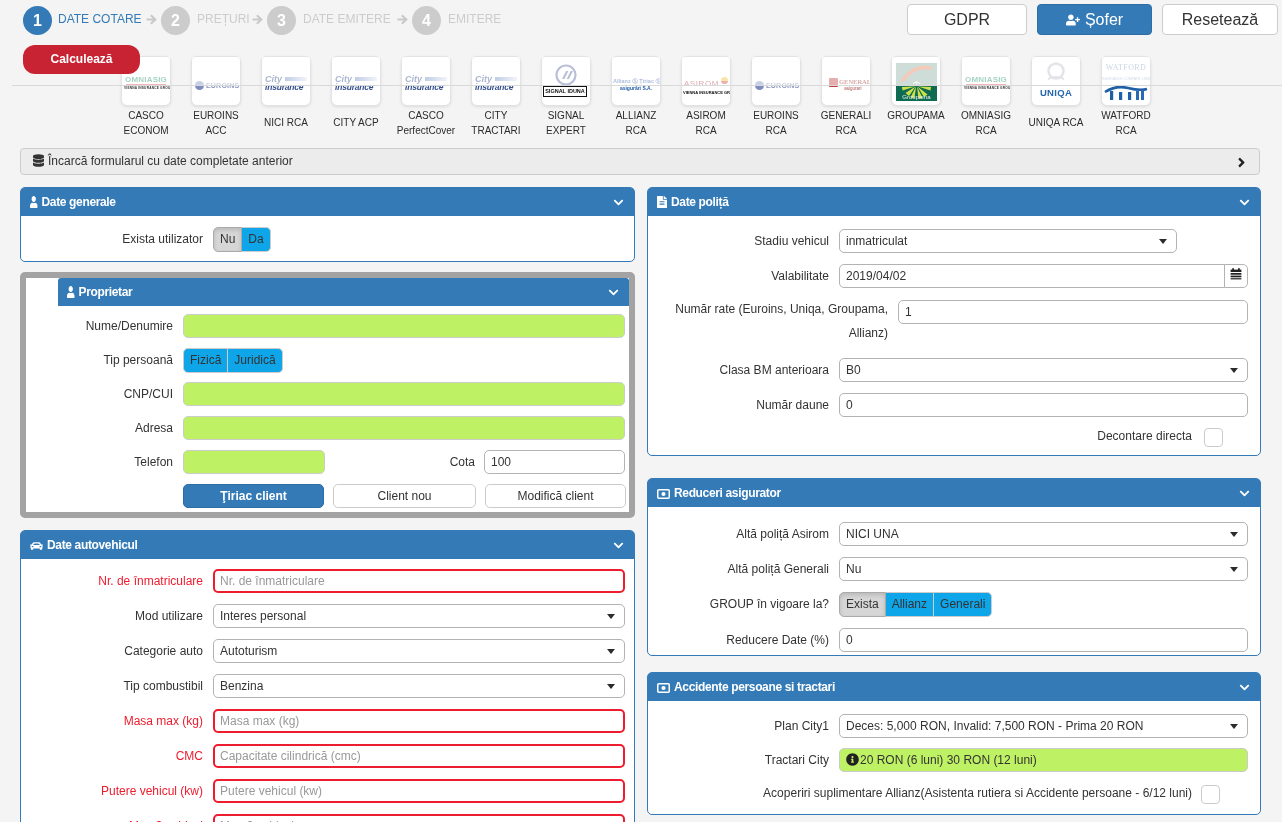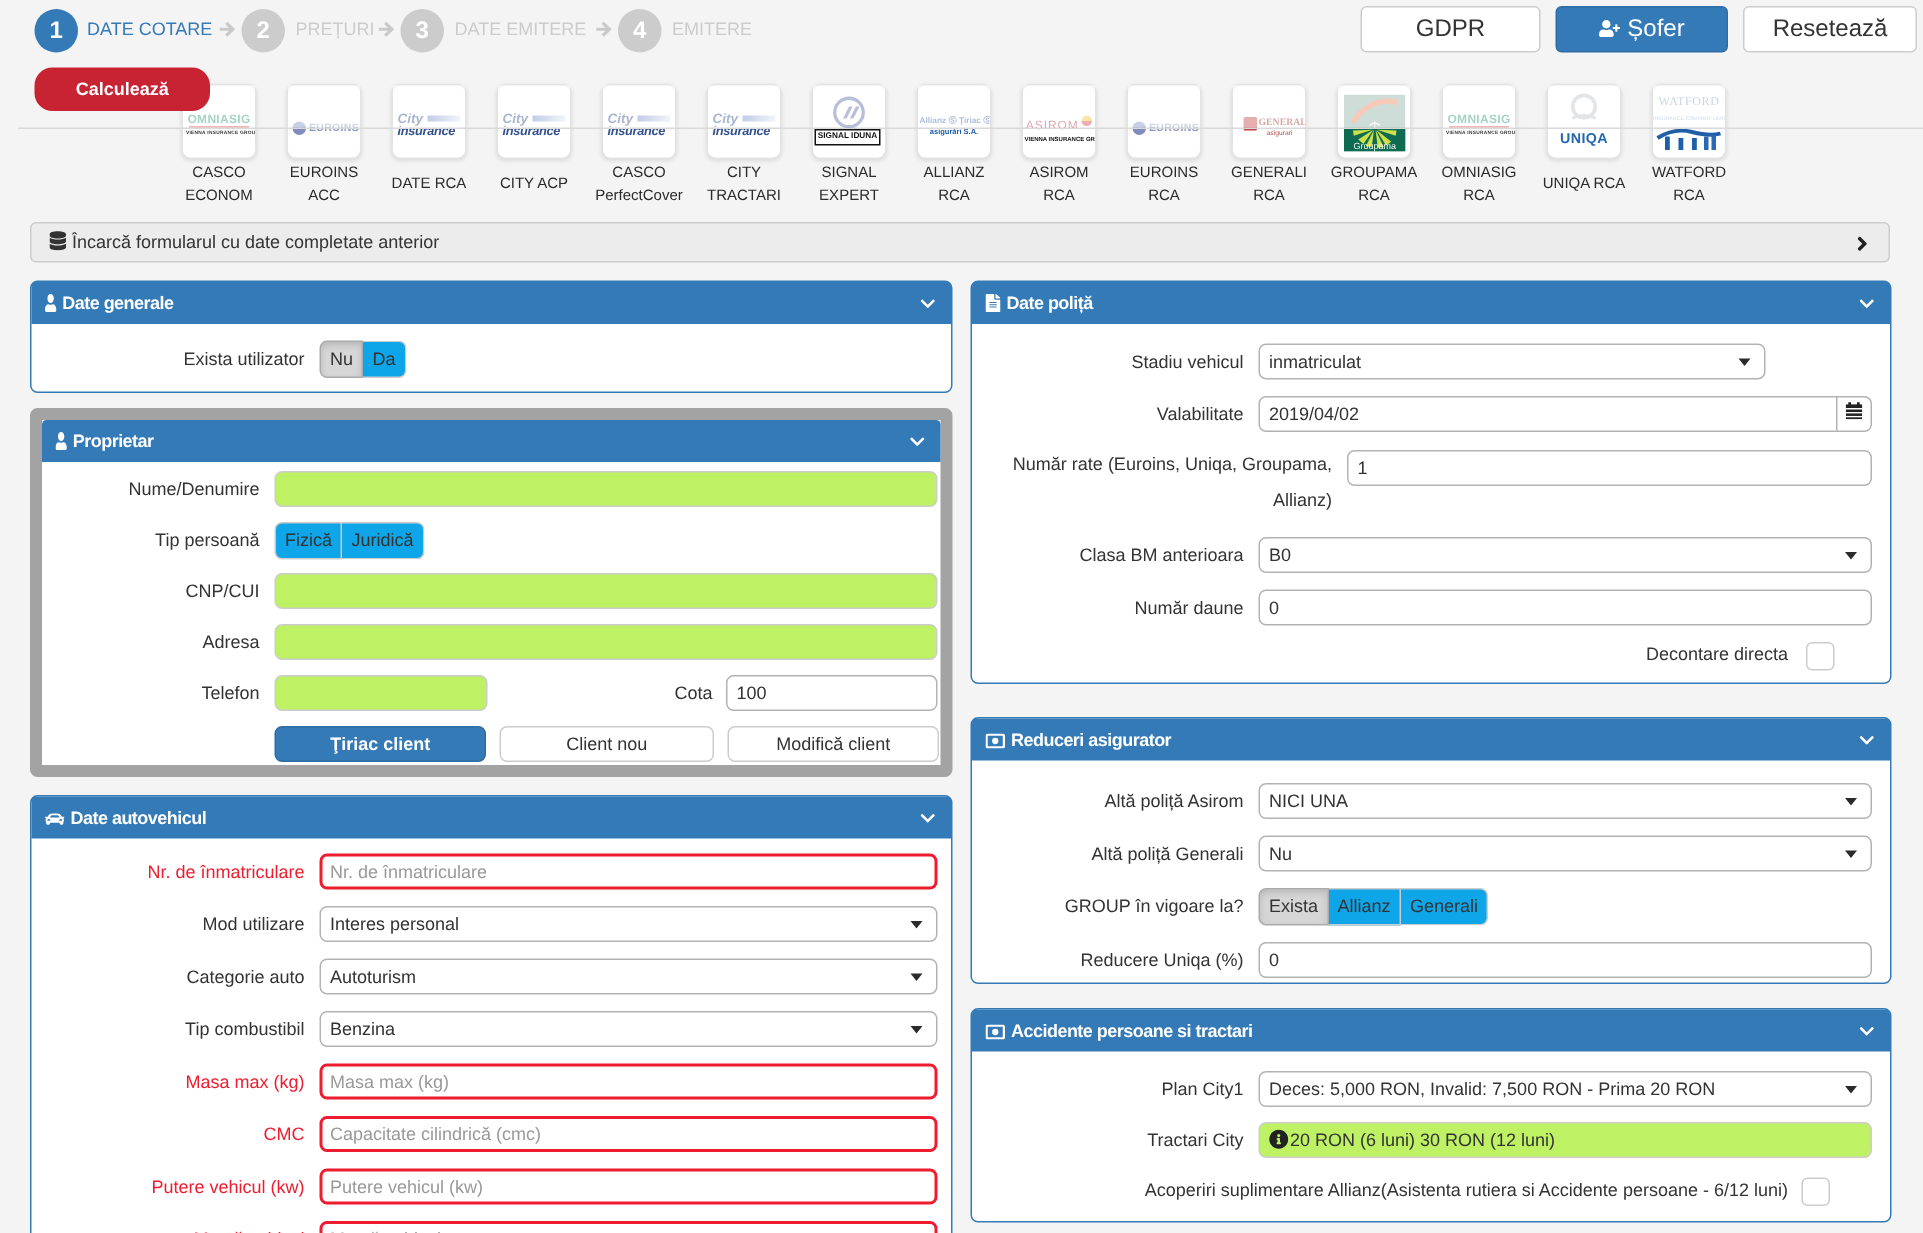--- a/index.html
+++ b/index.html
@@ -13,21 +13,21 @@
 .topbtn.blue { background:#337ab7; border-color:#2e6da4; color:#fff; }
 .btn-calc { position:absolute; left:23px; top:45px; width:117px; height:29px; background:#c82333; border-radius:12px; color:#fff; font-weight:bold; text-align:center; line-height:29px; font-size:12px; z-index:6; }
 .hrline { position:absolute; left:12px; width:1270px; top:85px; height:1px; background:#d9d9d9; z-index:4; }
 .lcard { position:absolute; top:56px; width:50px; height:50px; background:#fff; border:1px solid #e3e3e3; border-radius:6px; box-shadow:0 1px 3px rgba(0,0,0,0.10); z-index:1; }
 .lart { position:absolute; left:0; top:0; width:48px; height:48px; overflow:hidden; border-radius:5px; }
 .wash { position:absolute; left:0; top:0; width:48px; height:28px; background:rgba(255,255,255,0.58); z-index:2; }
 .llabel { position:absolute; top:108px; width:90px; text-align:center; font-size:10px; color:#2b2b2b; line-height:15px; }
 .llabel.one { top:115px; }
 .loadbar { position:absolute; left:20px; top:148px; width:1240px; height:27px; background:#ececec; border:1px solid #ccc; border-radius:4px; line-height:25px; padding-left:12px; color:#333; }
 .panel { position:absolute; background:#fff; border:1px solid #337ab7; border-radius:5px; }
-.panel.red { border:8px solid #a3a3a3; }
+.panel.red { border:6px solid #a3a3a3;padding-left:32px; }
 .phead { background:#337ab7; color:#fff; font-weight:bold; font-size:12px; letter-spacing:-0.35px; height:28px; line-height:29px; padding:0 9px; border-radius:3px 3px 0 0; position:relative; }
 .phead .chev { position:absolute; right:9px; top:9px; }
 .phead .hico { display:inline-block; vertical-align:-2px; margin-right:4px; }
 .flabel { position:absolute; text-align:right; color:#333; white-space:nowrap; }
 .flabel.red { color:#ed1c2e; }
 input.fc, .fcsel, .fcdis { position:absolute; height:24px; border:1px solid #b3b3b3; border-radius:5px; background:#fff; font-family:"Liberation Sans",sans-serif; font-size:12px; color:#333; padding:0 6px; }
 input.fc::placeholder { color:#999; opacity:1; }
 input.fc.redb { border:2px solid #ed1c2e; padding:0 5px; }
 .fcdis { background:#bef264; border-color:#ccc; line-height:22px; }
 .fcsel { line-height:22px; }
@@ -87,21 +87,21 @@
     </div>
 <div class="llabel" style="left:171px;">EUROINS<br>ACC</div>
 <div class="lcard" style="left:261px;">
       <div class="lart">
         <div style="position:absolute;left:3px;top:17px;font-size:9px;font-weight:bold;font-style:italic;color:#33508f;">City</div>
         <div style="position:absolute;left:23px;top:20px;width:22px;height:4px;background:linear-gradient(to right,#6b87c4,#dfe5f2);"></div>
         <div style="position:absolute;left:3px;top:24.5px;font-size:8.5px;font-weight:bold;font-style:italic;color:#33508f;letter-spacing:-0.2px;">insurance</div>
       </div>
       <i class="wash"></i>
     </div>
-<div class="llabel one" style="left:241px;">DATE RCA</div>
+<div class="llabel one" style="left:241px;">NICI RCA</div>
 <div class="lcard" style="left:331px;">
       <div class="lart">
         <div style="position:absolute;left:3px;top:17px;font-size:9px;font-weight:bold;font-style:italic;color:#33508f;">City</div>
         <div style="position:absolute;left:23px;top:20px;width:22px;height:4px;background:linear-gradient(to right,#6b87c4,#dfe5f2);"></div>
         <div style="position:absolute;left:3px;top:24.5px;font-size:8.5px;font-weight:bold;font-style:italic;color:#33508f;letter-spacing:-0.2px;">insurance</div>
       </div>
       <i class="wash"></i>
     </div>
 <div class="llabel one" style="left:311px;">CITY ACP</div>
 <div class="lcard" style="left:401px;">
@@ -336,21 +336,21 @@
 <div class="flabel" style="left:589px;top:522px;width:240px;height:24px;line-height:24px;">Altă poliță Asirom</div>
 <div class="fcsel" style="left:839px;top:522px;width:409px;">NICI UNA<span class="caret"></span></div>
 <div class="flabel" style="left:589px;top:557px;width:240px;height:24px;line-height:24px;">Altă poliță Generali</div>
 <div class="fcsel" style="left:839px;top:557px;width:409px;">Nu<span class="caret"></span></div>
 <div class="flabel" style="left:589px;top:592px;width:240px;height:24px;line-height:24px;">GROUP în vigoare la?</div>
 <div class="tgroup" style="left:839px;top:592px;">
       <div class="tbtn on">Exista</div>
       <div class="tbtn">Allianz</div>
       <div class="tbtn">Generali</div>
     </div>
-<div class="flabel" style="left:589px;top:628px;width:240px;height:24px;line-height:24px;">Reducere Uniqa (%)</div>
+<div class="flabel" style="left:589px;top:628px;width:240px;height:24px;line-height:24px;">Reducere Date (%)</div>
 <input class="fc" style="left: 839px; top: 628px; width: 409px;" value="0">
 <div class="panel" style="left:647px;top:672px;width:614px;height:143px;">
       <div class="phead"><span class="hico"><svg width="13" height="10" viewBox="0 0 13 10">
             <rect x="0.75" y="0.75" width="11.5" height="8.5" rx="1" fill="none" stroke="#fff" stroke-width="1.5"></rect>
             <circle cx="6.5" cy="5" r="2.1" fill="#fff"></circle>
           </svg></span>Accidente persoane si tractari<svg class="chev" width="13" height="11" viewBox="0 0 448 512">
           <path fill="#fff" d="M207.029 381.476L12.686 187.132c-9.373-9.373-9.373-24.569 0-33.941l22.667-22.667c9.357-9.357 24.522-9.375 33.901-.04L224 284.505l154.745-154.021c9.379-9.335 24.544-9.317 33.901.04l22.667 22.667c9.373 9.373 9.373 24.569 0 33.941L240.971 381.476c-9.373 9.372-24.569 9.372-33.942 0z"></path>
         </svg></div>
     </div>
 <div class="flabel" style="left:589px;top:714px;width:240px;height:24px;line-height:24px;">Plan City1</div>

